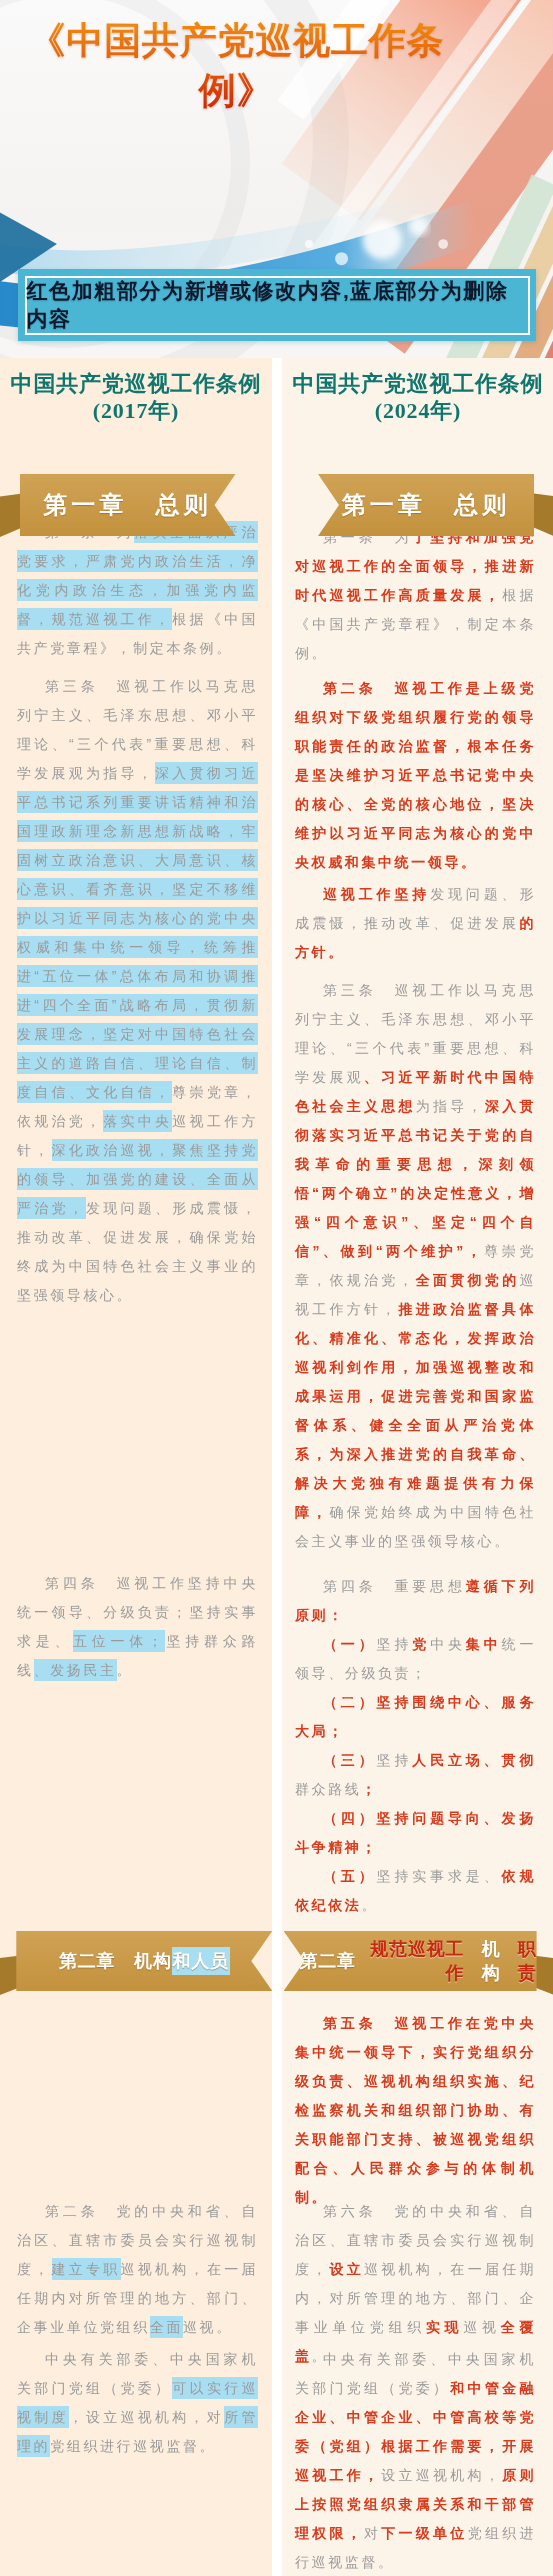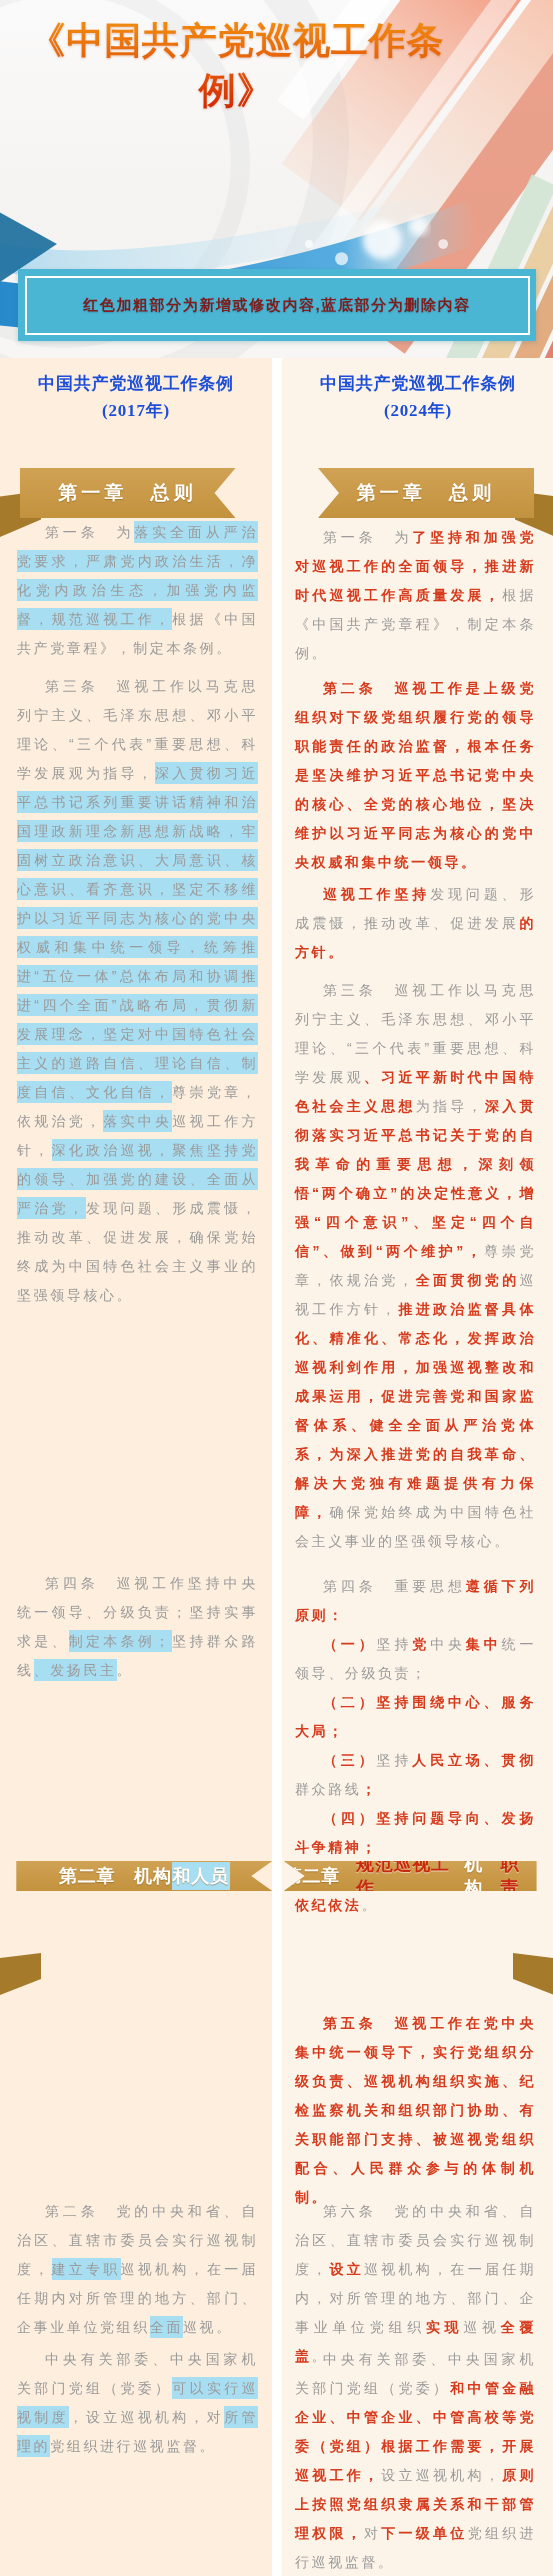--- a/index.html
+++ b/index.html
@@ -28,39 +28,39 @@
       background:linear-gradient(90deg,rgba(238,201,156,.15) 0%,rgba(223,122,58,.8) 9%,
                  #cc4511 28%,#c94310 60%,#dd7538 84%,#e99a55 100%);
       display:flex;align-items:center;justify-content:center;}
   .banner span{color:#fff;font-size:24.4px;font-weight:700;letter-spacing:11.4px;text-indent:11.4px;
       text-shadow:0 1.6px 1.6px rgba(140,30,0,.35);}
 
   .legend-box{position:absolute;top:269px;left:18px;width:518px;height:72px;z-index:4;
       background:#4bb6d4;box-shadow:0 1.6px 4.9px rgba(40,110,140,.25);}
   .legend-frame{position:absolute;inset:6.5px;border:2.4px solid #ffffff;
       display:flex;align-items:center;justify-content:center;}
-  .legend-frame span{color:#7f1d1d;font-size:15px;font-weight:700;letter-spacing:1.6px;
+  .legend-frame span{color:#0f172a;font-size:21px;font-weight:700;letter-spacing:1.6px;
       text-shadow:0 0.8px 1.6px rgba(0,60,80,.25);}
 
   
   .columns{position:absolute;top:358px;left:0;width:553px;height:2218px;}
   .col{position:absolute;top:0;height:2218px;}
   .col-left{left:0;width:272px;background:#fdeedd;}
   .col-right{left:282px;width:272px;background:#fdf4e9;}
 
   .col-title{position:absolute;top:12.2px;left:0;width:100%;text-align:center;
-      font-family:"Liberation Serif","DejaVu Serif",serif;font-weight:700;color:#1d4ed8;
-      font-size:17px;line-height:27px;letter-spacing:0.8px;}
+      font-family:"Liberation Serif","DejaVu Serif",serif;font-weight:700;color:#0f766e;
+      font-size:22px;line-height:27px;letter-spacing:0.8px;}
 
   
   .ribbon{position:absolute;background:linear-gradient(180deg,#d0a254 0%,#c3923e 100%);
       display:flex;align-items:center;justify-content:center;z-index:2;
       color:#fff;font-weight:700;text-shadow:0 0.8px 0.8px rgba(130,90,20,.5);}
-  .ribbon.ch1{font-size:19px;letter-spacing:4.1px;height:50px;top:110px;width:216px;}
-  .ribbon.ch2{font-size:18px;letter-spacing:0.8px;height:30px;top:1503px;}
+  .ribbon.ch1{font-size:24px;letter-spacing:4.1px;height:62px;top:116px;width:216px;}
+  .ribbon.ch2{font-size:18px;letter-spacing:0.8px;height:60px;top:1573px;text-align:right;}
   .notch-r{clip-path:polygon(0 0,100% 0,calc(100% - 21px) 50%,100% 100%,0 100%);}
   .notch-l{clip-path:polygon(21px 50%,0 0,100% 0,100% 100%,0 100%);}
   .fold{position:absolute;background:#a57b2b;width:41px;z-index:1;}
   .fold-l{left:0;clip-path:polygon(0 12%,100% 0,100% 62%,0 100%);}
   .fold-r{clip-path:polygon(0 0,100% 12%,100% 100%,0 62%);}
   .ribbon .sg-d{background:#a8def2;color:#fff;padding:2.4px 0.8px;}
   .ribbon .sg-a{color:#c8290e;text-shadow:0 0.8px 0 rgba(255,255,255,.55);}
 
   
   .p,.group p{font-size:14px;line-height:29px;letter-spacing:2.6px;color:#9a9a9a;
@@ -149,21 +149,21 @@
         <div>(2017年)</div>
       </div>
 
       <div class="fold fold-l" style="top:133px;height:46px"></div>
       <div class="ribbon ch1 notch-r" style="left:19.5px">
           <span class="sg-n">第一章　总则</span>
         </div>
 
       <p class="p" style="top:160px"><span class="sg-n">第一条　为</span><span class="sg-d">落实全面从严治党要求，严肃党内政治生活，净化党内政治生态，加强党内监督，规范巡视工作，</span><span class="sg-n">根据《中国共产党章程》，制定本条例。</span></p>
       <p class="p" style="top:314px"><span class="sg-n">第三条　巡视工作以马克思列宁主义、毛泽东思想、邓小平理论、“三个代表”重要思想、科学发展观为指导，</span><span class="sg-d">深入贯彻习近平总书记系列重要讲话精神和治国理政新理念新思想新战略，牢固树立政治意识、大局意识、核心意识、看齐意识，坚定不移维护以习近平同志为核心的党中央权威和集中统一领导，统筹推进“五位一体”总体布局和协调推进“四个全面”战略布局，贯彻新发展理念，坚定对中国特色社会主义的道路自信、理论自信、制度自信、文化自信，</span><span class="sg-n">尊崇党章，依规治党，</span><span class="sg-d">落实中央</span><span class="sg-n">巡视工作方针，</span><span class="sg-d">深化政治巡视，聚焦坚持党的领导、加强党的建设、全面从严治党，</span><span class="sg-n">发现问题、形成震慑，推动改革、促进发展，确保党始终成为中国特色社会主义事业的坚强领导核心。</span></p>
-      <p class="p" style="top:1211px"><span class="sg-n">第四条　巡视工作坚持中央统一领导、分级负责；坚持实事求是、</span><span class="sg-d">制定本条例；</span><span class="sg-n">坚持群众路线</span><span class="sg-d">、发扬民主</span><span class="sg-n">。</span></p>
+      <p class="p" style="top:1211px"><span class="sg-n">第四条　巡视工作坚持中央统一领导、分级负责；坚持实事求是、</span><span class="sg-d">五位一体；</span><span class="sg-n">坚持群众路线</span><span class="sg-d">、发扬民主</span><span class="sg-n">。</span></p>
 
       <div class="fold fold-l" style="top:1595px;height:42px"></div>
       <div class="ribbon ch2 notch-r" style="left:16.3px;width:256px">
           <span class="sg-n">第二章　机构</span>
           <span class="sg-d">和人员</span>
         </div>
 
       <p class="p" style="top:1839px"><span class="sg-n">第二条　党的中央和省、自治区、直辖市委员会实行巡视制度，</span><span class="sg-d">建立专职</span><span class="sg-n">巡视机构，在一届任期内对所管理的地方、部门、企事业单位党组织</span><span class="sg-d">全面</span><span class="sg-n">巡视。</span></p>
       <p class="p" style="top:1987px"><span class="sg-n">中央有关部委、中央国家机关部门党组（党委）</span><span class="sg-d">可以实行巡视制度</span><span class="sg-n">，设立巡视机构，对</span><span class="sg-d">所管理的</span><span class="sg-n">党组织进行巡视监督。</span></p>
     </section>

